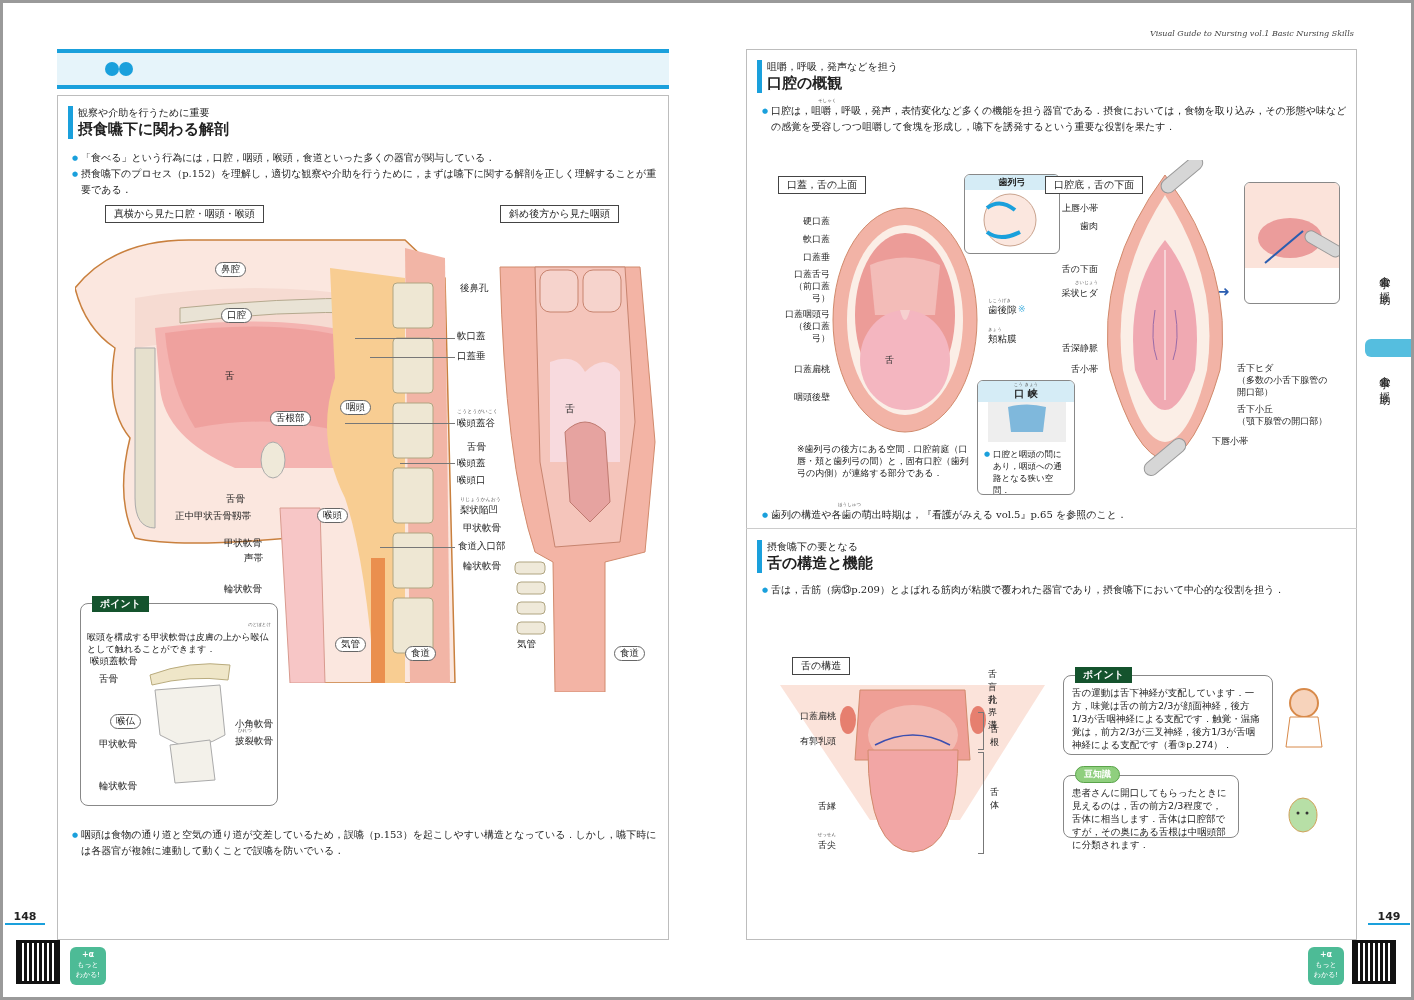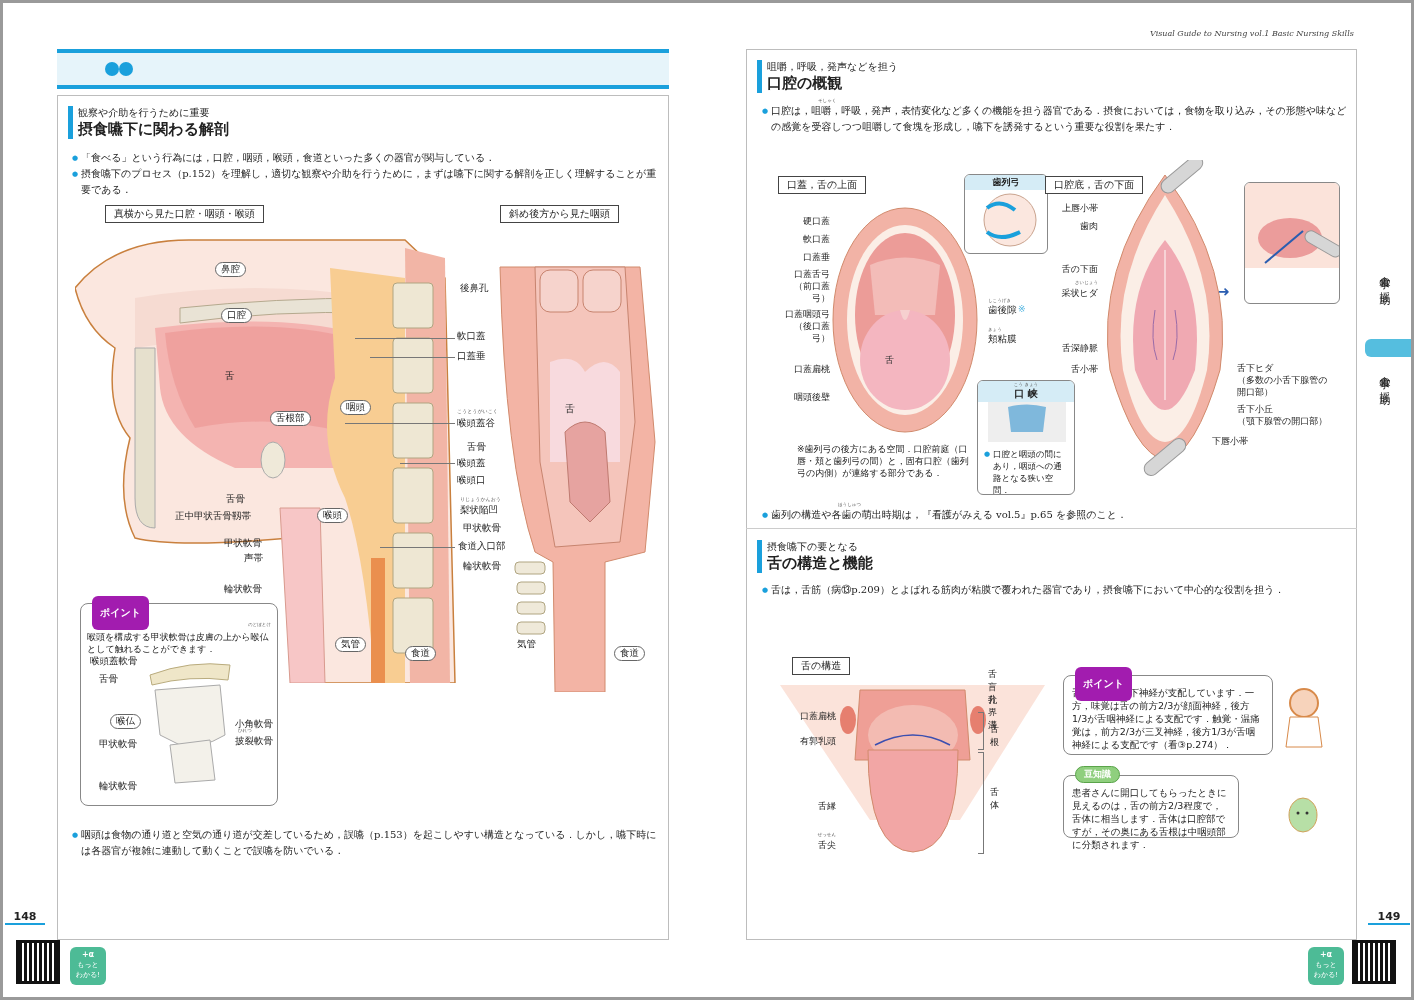--- a/index.html
+++ b/index.html
@@ -52,21 +52,21 @@
     font-size: 7px; text-align: center; line-height: 10px; padding-top: 3px;
   }
   .qr {
     width: 44px; height: 44px;
     background:
       repeating-linear-gradient(90deg, #111 0 3px, #fff 3px 5px),
       #fff;
     border: 3px solid #111;
   }
   .point-badge {
-    background: #a21caf; color: #fff; font-size: 10px; font-weight: bold; border-radius: 6px; padding: 10px 8px;
+    background: #14532d; color: #fff; font-size: 10px; font-weight: bold; border-radius: 0; padding: 1px 8px;
   }
   .mame-badge {
     background: #8fcf7e; color: #fff; font-size: 9px; font-weight: bold; border-radius: 10px; padding: 1px 8px; border: 1px solid #5aa44a;
   }
   .callout {
     border: 1px solid #888; border-radius: 8px; background: #fff; font-size: 9.5px; line-height: 13px; padding: 8px 10px;
   }
   svg text { font-family: "DejaVu Sans", sans-serif; }
 </style>
 </head>
@@ -240,21 +240,21 @@
   <div style="line-height:12px;">（後口蓋弓）</div>
   <div style="margin-top:16px;">口蓋扁桃</div>
   <div style="margin-top:10px;">咽頭後壁</div>
 </div>
 <span class="abs" style="left:988px; top:298px; font-size:4.5px; color:#555;">しこうげき</span>
 <span class="abs lbl" style="left:988px; top:304px;">歯後隙</span>
 <span class="abs" style="left:1018px; top:304px; font-size:9px; color:#4fb4e0;">※</span>
 <span class="abs" style="left:988px; top:327px; font-size:4.5px; color:#555;">きょう</span>
 <span class="abs lbl" style="left:988px; top:333px;">頬粘膜</span>
 
-<div class="abs" style="left:964px; top:174px; width:84px; height:80px; border:1px solid #888; border-radius:6px; background:#fff; overflow:hidden;">
+<div class="abs" style="left:964px; top:174px; width:96px; height:80px; border:1px solid #888; border-radius:6px; background:#fff; overflow:hidden;">
   <div style="background:#d5ecf6; font-size:9px; font-weight:bold; text-align:center; padding:1px;">歯列弓</div>
   <svg width="76" height="60">
     <circle cx="45" cy="30" r="26" fill="#fbe7df" stroke="#c9a38e"></circle>
     <path d="M22,18 Q35,8 50,20" stroke="#1aa0dc" stroke-width="4" fill="none"></path>
     <path d="M22,42 Q35,52 55,42" stroke="#1aa0dc" stroke-width="4" fill="none"></path>
   </svg>
 </div>
 
 <div class="abs" style="left:977px; top:380px; width:98px; height:115px; border:1px solid #888; border-radius:6px; background:#fff; overflow:hidden;">
   <div style="background:#d5ecf6; text-align:center; padding:1px;">

